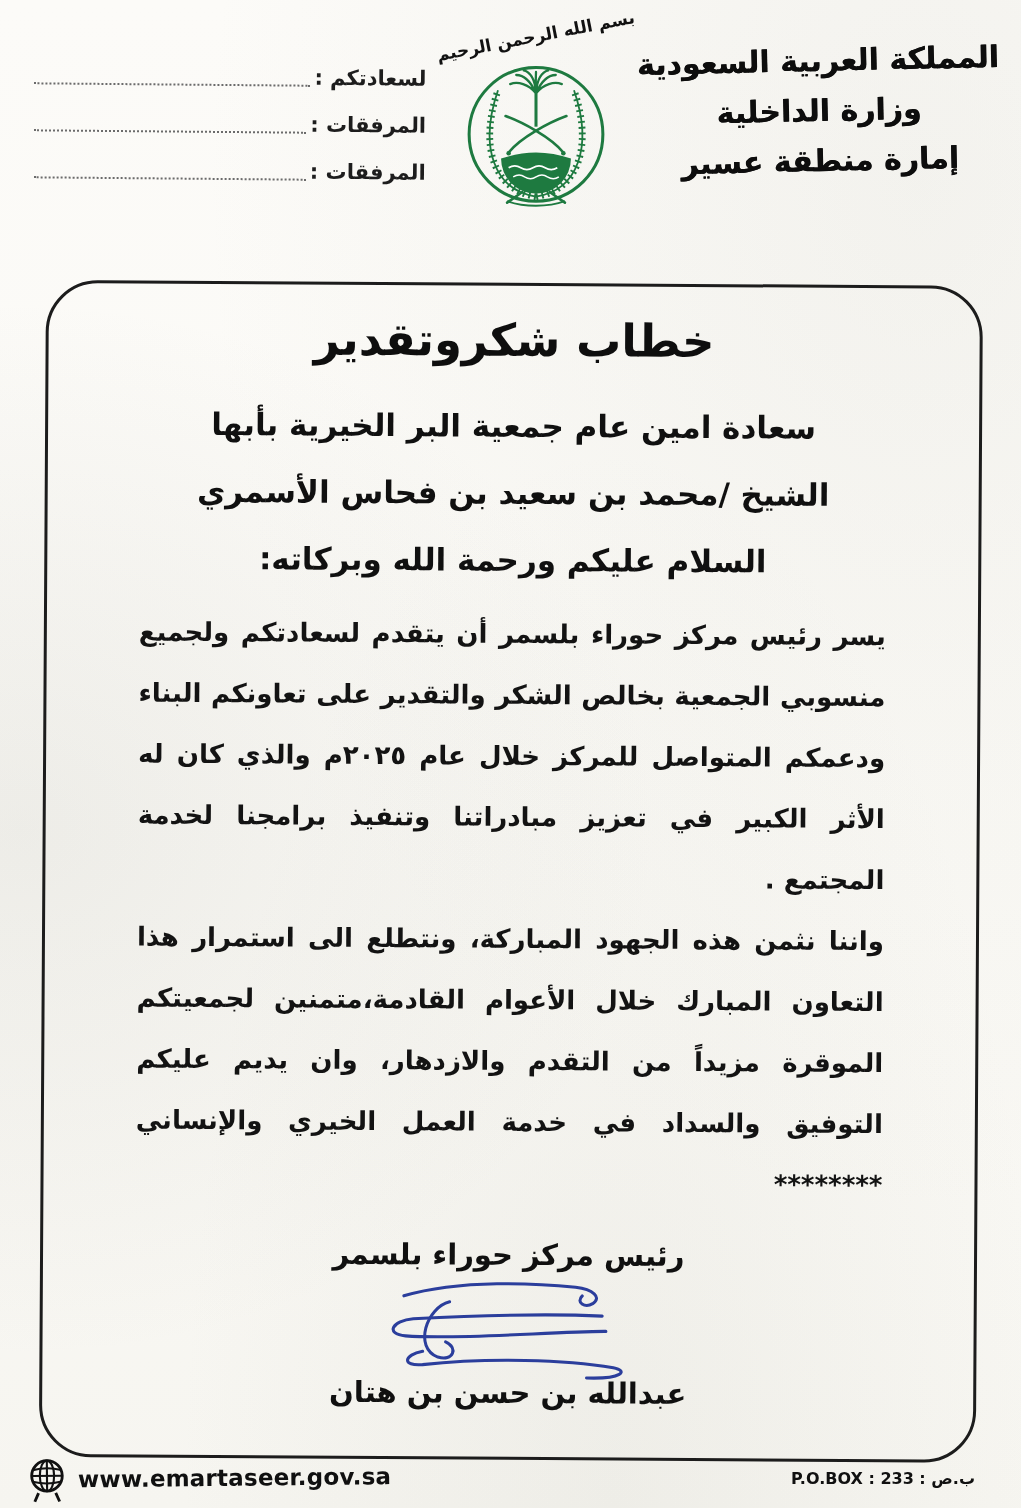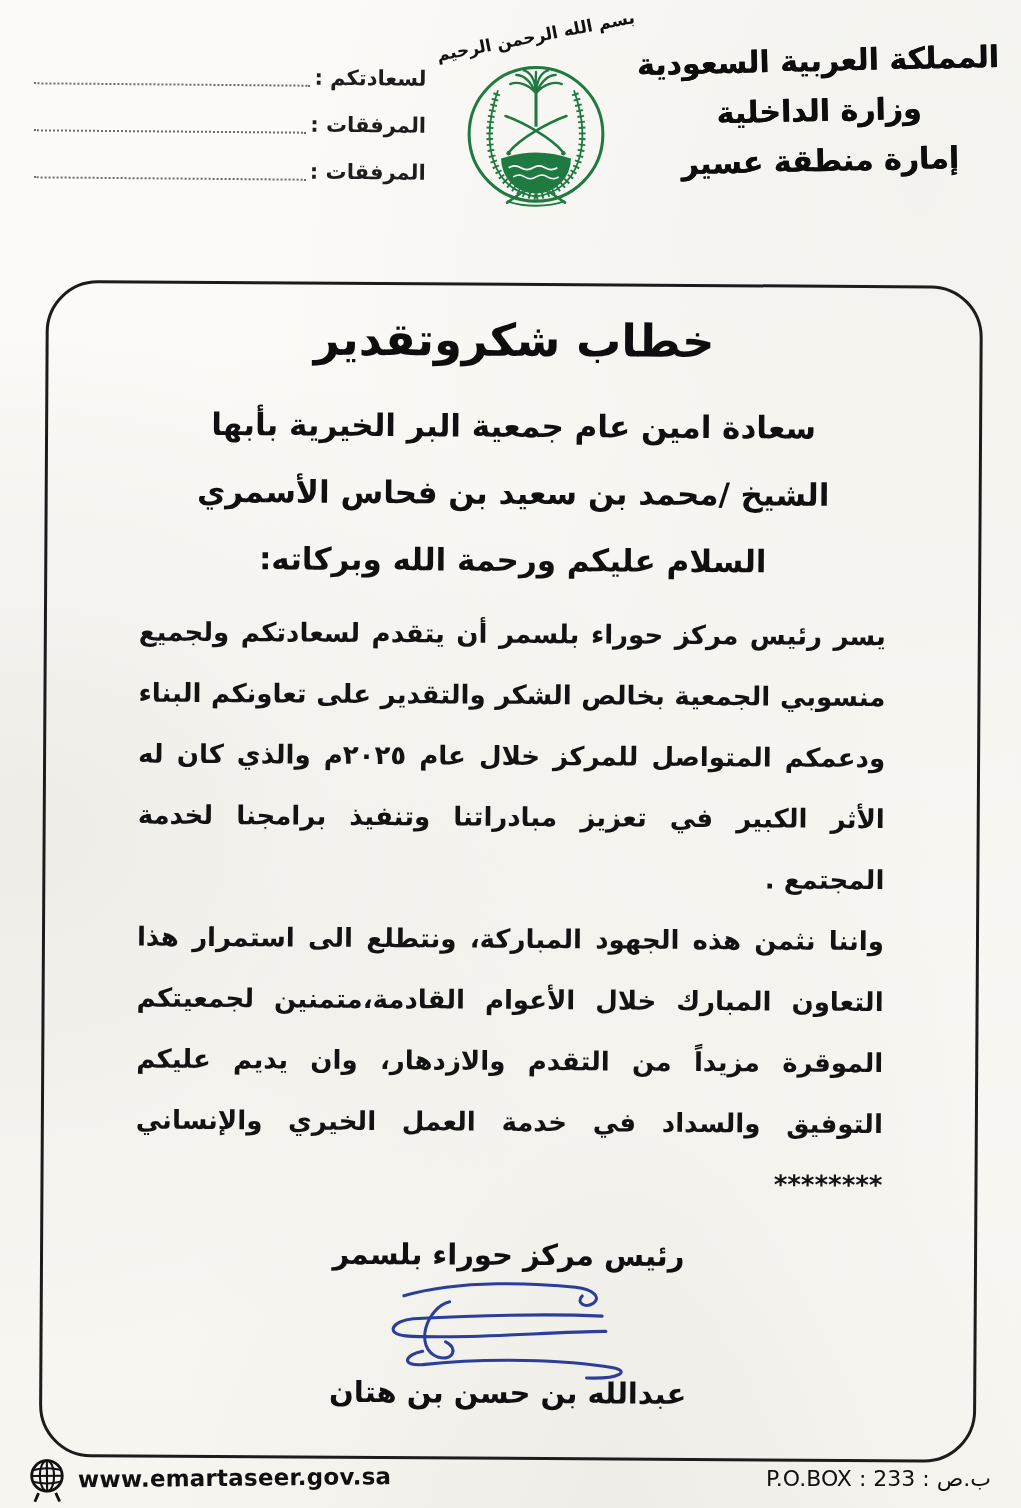--- a/index.html
+++ b/index.html
@@ -110,33 +110,33 @@
     direction:rtl;color:#101010;
   }
   .signature-svg{display:block;margin:-4px auto -16px;}
   .sig-path{
     stroke:var(--signature-ink);fill:none;
     stroke-width:3.2;stroke-linecap:round;
   }
 
   
   .footer{
-    position:absolute;left:0;right:0;bottom:6px;
+    position:absolute;left:0;right:16px;bottom:6px;
     display:flex;justify-content:space-between;align-items:center;
     padding:0 30px 0 26px;
   }
   .footer-left{
     display:flex;align-items:center;gap:10px;
     transform:rotate(-0.6deg);
   }
   .website{
     font-size:23px;font-weight:700;letter-spacing:0.2px;color:#101010;
   }
   .pobox{
-    font-size:22px;font-weight:400;color:#101010;
+    font-size:16px;font-weight:700;color:#101010;
     direction:ltr;unicode-bidi:bidi-override;
   }
   .globe-svg{display:block;}
   .glb{stroke:#111;fill:none;}
 </style>
 </head>
 <body>
 
 <div class="page">
 

